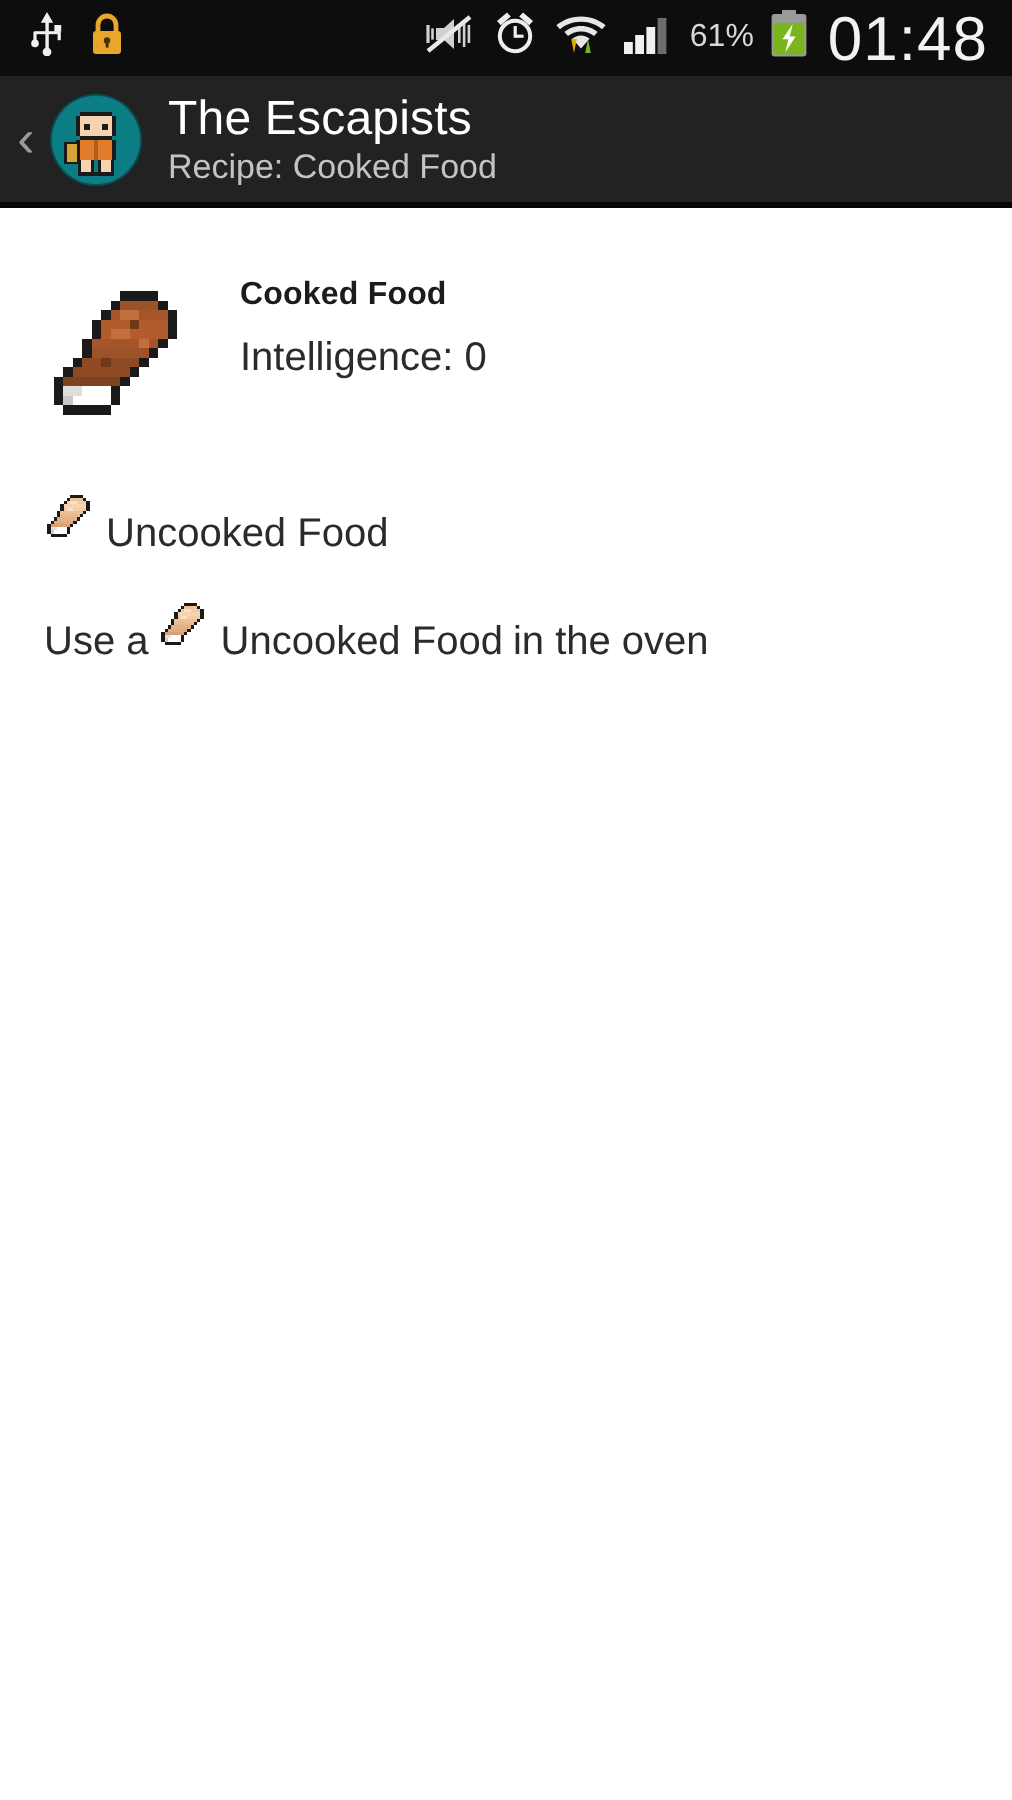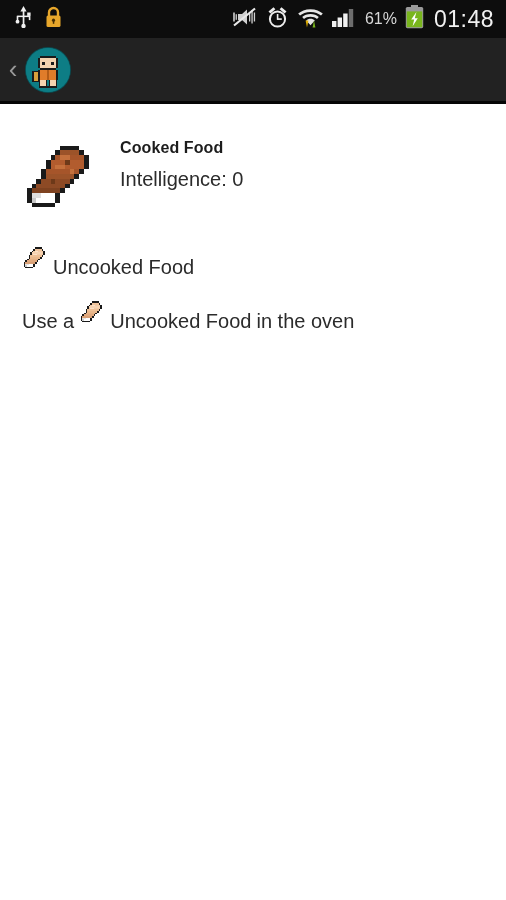--- a/index.html
+++ b/index.html
@@ -21,21 +21,21 @@
     padding:0 6px;
   }
   .sb-left { display:flex; align-items:center; gap:12px; padding-left:8px; }
   .sb-right { margin-left:auto; display:flex; align-items:center; gap:8px; padding-right:6px; }
   .sb-icon { display:block; }
   .sb-batt-text {
     color:#d8d8d8; font-size:16px; letter-spacing:0px;
     font-family:"Liberation Sans", sans-serif;
   }
   .sb-clock {
-    color:#f2f2f2; font-size:23px; font-weight:300;
+    color:#f2f2f2; font-size:31px; font-weight:300;
     letter-spacing:0.5px; line-height:1;
     font-family:"Liberation Sans", sans-serif;
     margin-left:2px;
   }
 
   
   .actionbar {
     position:relative;
     height:66px; width:100%;
     background:#222222;
@@ -235,20 +235,24 @@
         <rect x="6.4" y="19" width="9.2" height="0.9" fill="#1a1a1a"></rect>
 
         <rect x="3.6" y="12" width="2.8" height="4.4" fill="#d8a23c"></rect>
         <rect x="3.1" y="11.6" width="0.7" height="5.2" fill="#1a1a1a"></rect>
         <rect x="6.2" y="11.6" width="0.7" height="5.2" fill="#1a1a1a"></rect>
         <rect x="3.1" y="11.4" width="3.8" height="0.6" fill="#1a1a1a"></rect>
         <rect x="3.1" y="16.4" width="3.8" height="0.6" fill="#1a1a1a"></rect>
       </svg>
     </div>
 
+    <div class="ab-texts">
+      <div class="ab-title">The Escapists</div>
+      <div class="ab-subtitle">Recipe: Cooked Food</div>
+    </div>
   </div>
 
   <div class="content">
 
     <div class="item-header">
 
       <div class="item-img-wrap">
 
         <svg class="item-img" width="76" height="76" viewBox="0 0 16 16" shape-rendering="crispEdges">
           <g fill="#1a1a1a">

